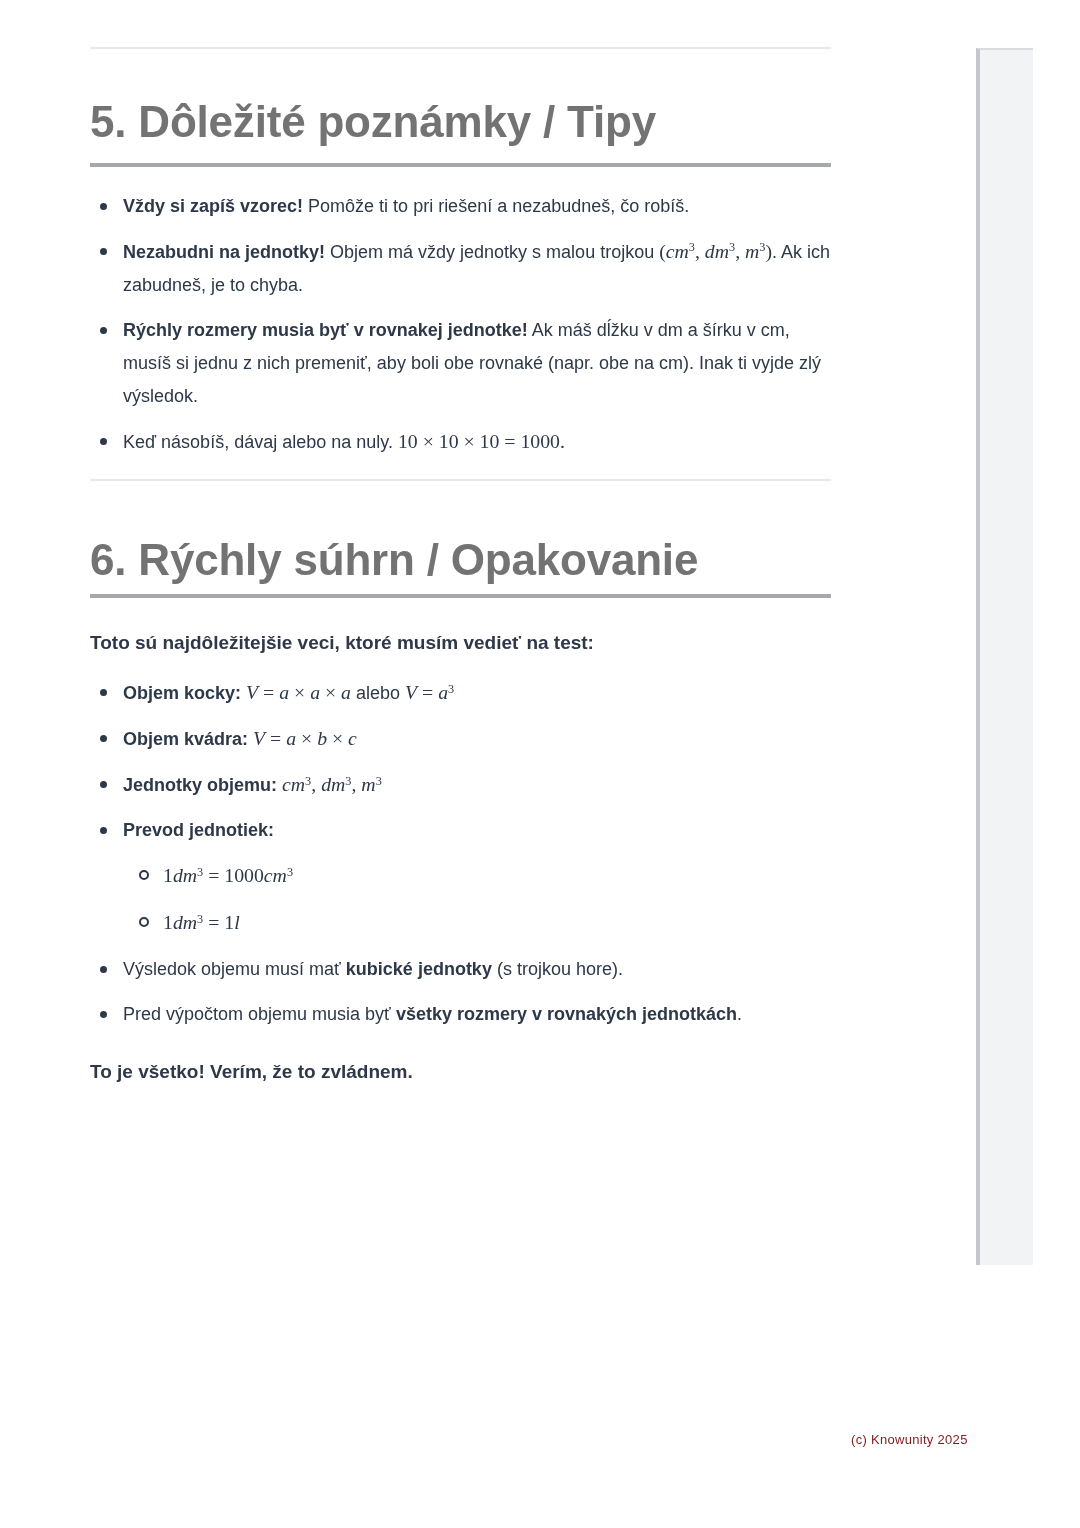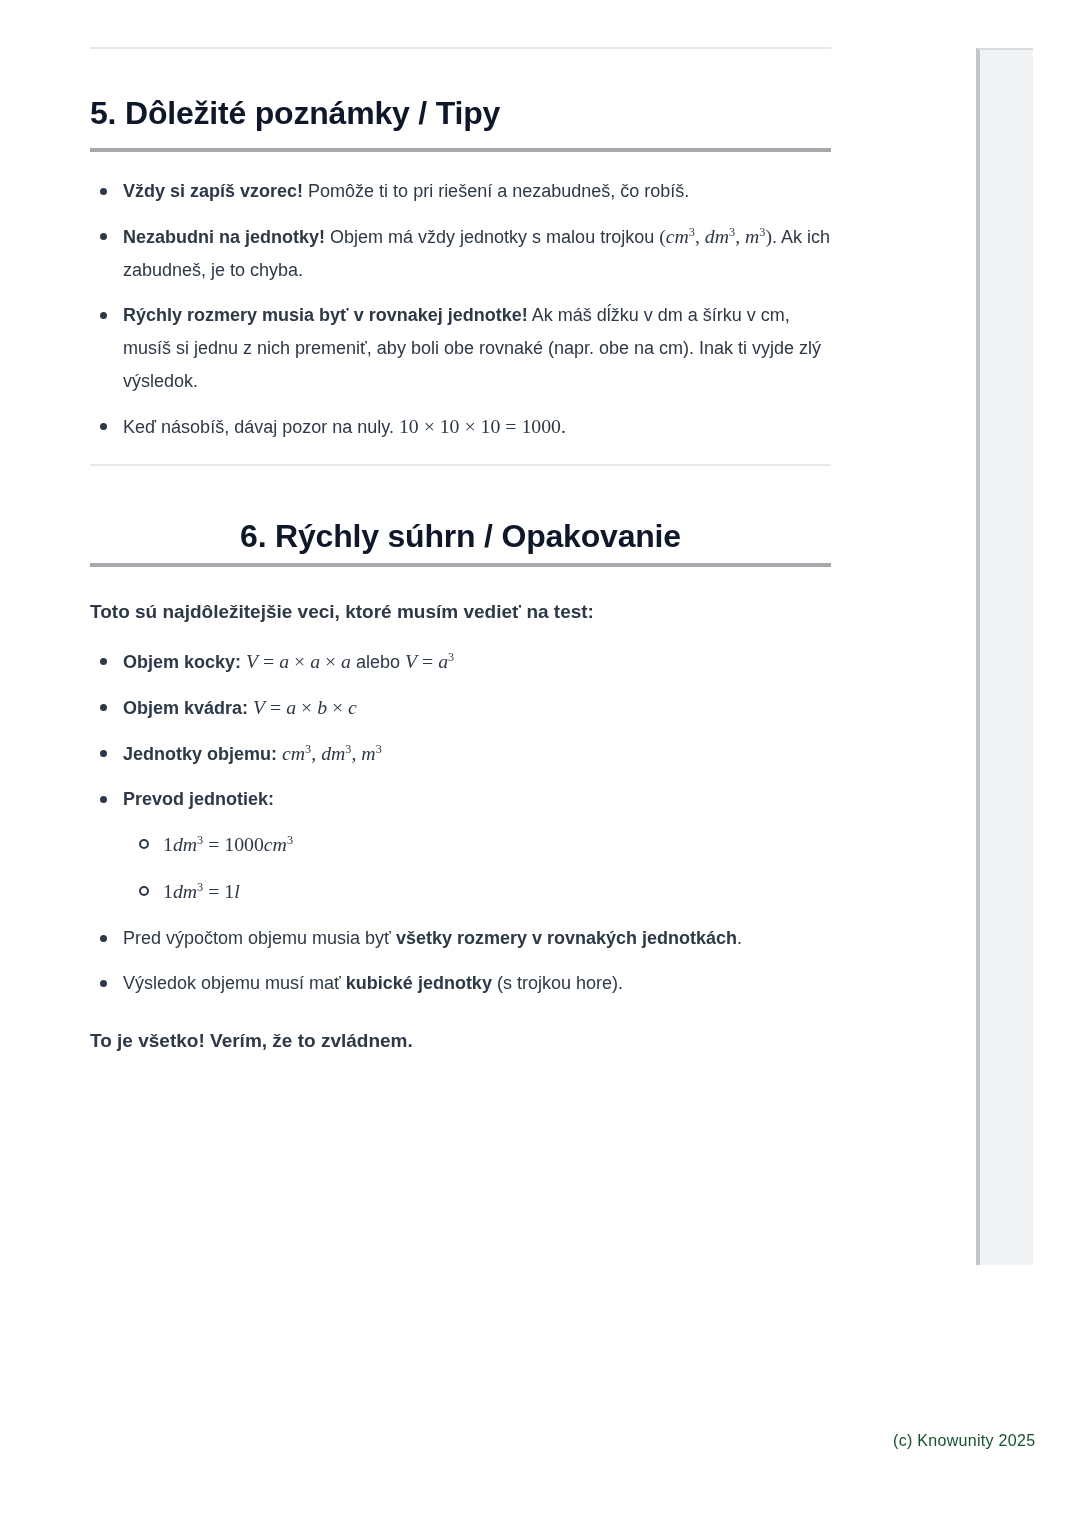--- a/index.html
+++ b/index.html
@@ -7,25 +7,25 @@
     width:1080px;height:1528px;position:relative;overflow:hidden;
     background:#ffffff;
     font-family:"Liberation Sans",sans-serif;
     color:#2d3848;
   }
   .content{position:absolute;left:90px;top:0;width:741px;}
   .hairline{height:2px;background:#e7e8ea;margin:0;border:none;}
   .hairline.top{margin-top:47px;}
   .hairline.mid{margin-top:20px;}
   .section-title{
-    margin:0;font-size:32px;font-weight:bold;line-height:1.3;
-    color:#0f172a;letter-spacing:-0.2px;
+    margin:0;font-size:44px;font-weight:bold;line-height:1.3;
+    color:#737373;letter-spacing:-0.2px;
   }
   .section-title.s5{margin-top:44px;}
-  .section-title.s6{margin-top:50px;text-align:center;}
+  .section-title.s6{margin-top:50px;}
   .rule{height:4px;background:#a6a8ab;margin:0;border:none;}
   .rule.s5{margin-top:13px;}
   .rule.s6{margin-top:6px;}
   p.body-text{font-size:19px;line-height:33px;margin:0;font-weight:bold;}
   p.intro{margin-top:28px;}
   p.outro{margin-top:24px;}
   ul.bullets{list-style:none;margin:0;padding:0;font-size:18px;line-height:33px;}
   ul.bullets.s5{margin-top:23px;}
   ul.bullets.s6{margin-top:17px;}
   ul.bullets > li{position:relative;padding-left:33px;margin-top:12px;}
@@ -48,61 +48,61 @@
   .seg-sup{
     font-family:"Liberation Serif",serif;font-size:0.68em;
     position:relative;top:-0.55em;line-height:0;
   }
   .scroll-strip{
     position:absolute;left:976px;top:48px;width:53px;height:1215px;
     background:#f1f3f5;
     border-left:4px solid #c3c6ca;border-top:2px solid #d9dcdf;
   }
   .footer{
-    position:absolute;left:893px;top:1432px;
-    font-size:16px;color:#14532d;letter-spacing:0.3px;
+    position:absolute;left:851px;top:1432px;
+    font-size:13px;color:#7f1d1d;letter-spacing:0.3px;
   }
 </style>
 </head>
 <body>
 
 <div class="content">
 
   <hr class="hairline top">
 
   <section>
     <h1 class="section-title s5">5. Dôležité poznámky / Tipy</h1>
     <hr class="rule s5">
     <ul class="bullets s5">
       <li><span class="seg-b">Vždy si zapíš vzorec!</span><span class="seg-r"> Pomôže ti to pri riešení a nezabudneš, čo robíš.</span></li>
       <li><span class="seg-b">Nezabudni na jednotky!</span><span class="seg-r"> Objem má vždy jednotky s malou trojkou </span><span class="seg-m">(</span><span class="seg-i">cm</span><span class="seg-sup">3</span><span class="seg-m">, </span><span class="seg-i">dm</span><span class="seg-sup">3</span><span class="seg-m">, </span><span class="seg-i">m</span><span class="seg-sup">3</span><span class="seg-m">)</span><span class="seg-r">. Ak ich zabudneš, je to chyba.</span></li>
       <li><span class="seg-b">Rýchly rozmery musia byť v rovnakej jednotke!</span><span class="seg-r"> Ak máš dĺžku v dm a šírku v cm, musíš si jednu z nich premeniť, aby boli obe rovnaké (napr. obe na cm). Inak ti vyjde zlý výsledok.</span></li>
-      <li><span class="seg-r">Keď násobíš, dávaj pozor na nuly. </span><span class="seg-m">10 × 10 × 10 = 1000.</span></li>
+      <li><span class="seg-r">Keď násobíš, dávaj alebo na nuly. </span><span class="seg-m">10 × 10 × 10 = 1000.</span></li>
     </ul>
   </section>
 
   <hr class="hairline mid">
 
   <section>
     <h1 class="section-title s6">6. Rýchly súhrn / Opakovanie</h1>
     <hr class="rule s6">
     <p class="body-text intro">Toto sú najdôležitejšie veci, ktoré musím vedieť na test:</p>
     <ul class="bullets s6">
       <li><span class="seg-b">Objem kocky: </span><span class="seg-i">V</span><span class="seg-m"> = </span><span class="seg-i">a</span><span class="seg-m"> × </span><span class="seg-i">a</span><span class="seg-m"> × </span><span class="seg-i">a</span><span class="seg-r"> alebo </span><span class="seg-i">V</span><span class="seg-m"> = </span><span class="seg-i">a</span><span class="seg-sup">3</span></li>
       <li><span class="seg-b">Objem kvádra: </span><span class="seg-i">V</span><span class="seg-m"> = </span><span class="seg-i">a</span><span class="seg-m"> × </span><span class="seg-i">b</span><span class="seg-m"> × </span><span class="seg-i">c</span></li>
       <li><span class="seg-b">Jednotky objemu: </span><span class="seg-i">cm</span><span class="seg-sup">3</span><span class="seg-m">, </span><span class="seg-i">dm</span><span class="seg-sup">3</span><span class="seg-m">, </span><span class="seg-i">m</span><span class="seg-sup">3</span></li>
       <li>
         <span><span class="seg-b">Prevod jednotiek:</span></span>
         <ul class="sub">
           <li><span class="seg-m">1</span><span class="seg-i">dm</span><span class="seg-sup">3</span><span class="seg-m"> = 1000</span><span class="seg-i">cm</span><span class="seg-sup">3</span></li>
           <li><span class="seg-m">1</span><span class="seg-i">dm</span><span class="seg-sup">3</span><span class="seg-m"> = 1</span><span class="seg-i">l</span></li>
         </ul>
       </li>
+      <li><span class="seg-r">Výsledok objemu musí mať </span><span class="seg-b">kubické jednotky</span><span class="seg-r"> (s trojkou hore).</span></li>
       <li><span class="seg-r">Pred výpočtom objemu musia byť </span><span class="seg-b">všetky rozmery v rovnakých jednotkách</span><span class="seg-r">.</span></li>
-      <li><span class="seg-r">Výsledok objemu musí mať </span><span class="seg-b">kubické jednotky</span><span class="seg-r"> (s trojkou hore).</span></li>
     </ul>
     <p class="body-text outro">To je všetko! Verím, že to zvládnem.</p>
   </section>
 
 </div>
 
 <div class="scroll-strip"></div>
 
 <div class="footer">(c) Knowunity 2025</div>
 

